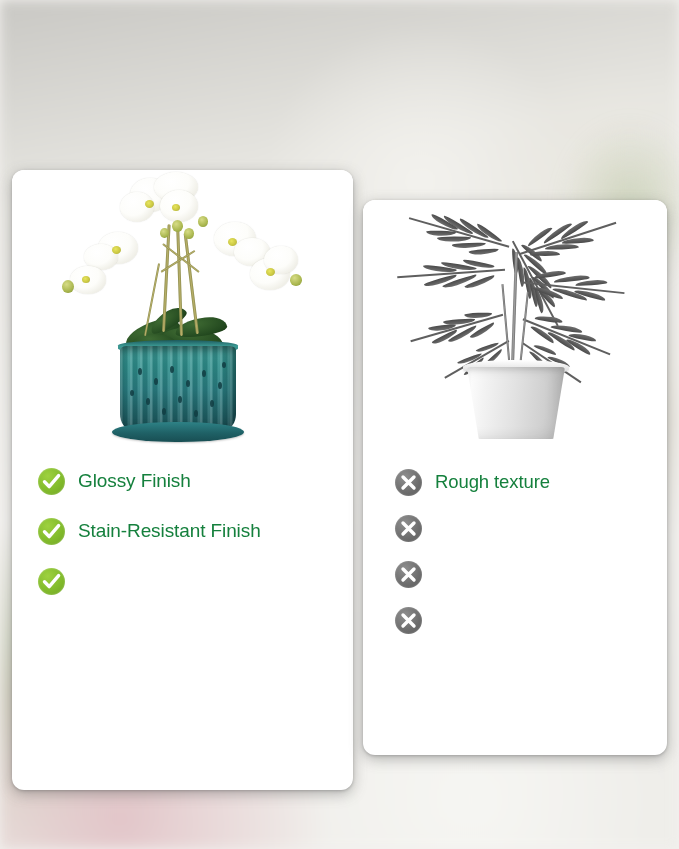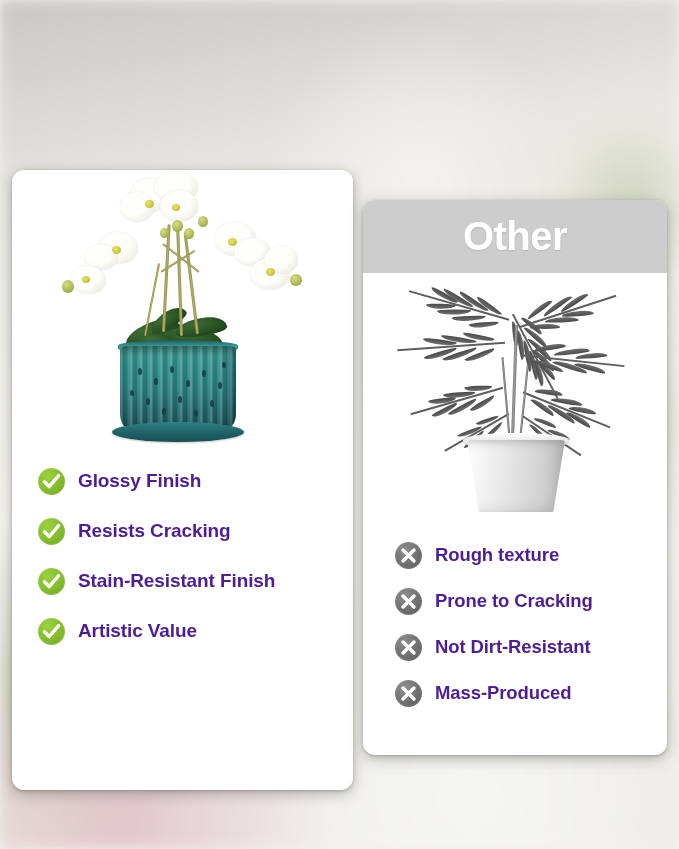--- a/index.html
+++ b/index.html
@@ -217,22 +217,22 @@
     box-shadow:inset 0 0 2px rgba(255,255,255,.45);
   }
   .icon-cross{
     background:radial-gradient(circle at 36% 30%, #8f8f8f 0%, #6f6f6f 55%, #5a5a5a 100%);
     box-shadow:inset 0 0 2px rgba(255,255,255,.35);
   }
   .icon-badge svg{ position:absolute; left:0; top:0; }
 
   .feature-text{
     font-size:19px;
-    color:#4c1d95;
-    font-weight:bold;
+    color:#15803d;
+    font-weight:normal;
     letter-spacing:-0.1px;
     white-space:nowrap;
   }
   #card-other .feature-text{ font-size:18.5px; }
 </style>
 </head>
 <body>
 
 <div id="page">
 
@@ -316,55 +316,43 @@
 
       <div class="feature-row">
         <span class="icon-badge icon-check">
           <svg width="27" height="27" viewBox="0 0 27 27" aria-hidden="true">
             <path d="M6.5 13.8 L11.2 18.6 L20.6 7.6" fill="none" stroke="#ffffff" stroke-width="3.4" stroke-linecap="round" stroke-linejoin="round"></path>
           </svg>
         </span>
         <span class="feature-text">Glossy Finish</span>
       </div>
 
+
       <div class="feature-row">
         <span class="icon-badge icon-check">
           <svg width="27" height="27" viewBox="0 0 27 27" aria-hidden="true">
             <path d="M6.5 13.8 L11.2 18.6 L20.6 7.6" fill="none" stroke="#ffffff" stroke-width="3.4" stroke-linecap="round" stroke-linejoin="round"></path>
           </svg>
         </span>
-        <span class="feature-text">Resists Cracking</span>
+        <span class="feature-text">Stain-Resistant Finish</span>
       </div>
 
       <div class="feature-row">
         <span class="icon-badge icon-check">
           <svg width="27" height="27" viewBox="0 0 27 27" aria-hidden="true">
             <path d="M6.5 13.8 L11.2 18.6 L20.6 7.6" fill="none" stroke="#ffffff" stroke-width="3.4" stroke-linecap="round" stroke-linejoin="round"></path>
           </svg>
         </span>
-        <span class="feature-text">Stain-Resistant Finish</span>
-      </div>
-
-      <div class="feature-row">
-        <span class="icon-badge icon-check">
-          <svg width="27" height="27" viewBox="0 0 27 27" aria-hidden="true">
-            <path d="M6.5 13.8 L11.2 18.6 L20.6 7.6" fill="none" stroke="#ffffff" stroke-width="3.4" stroke-linecap="round" stroke-linejoin="round"></path>
-          </svg>
-        </span>
-        <span class="feature-text">Artistic Value</span>
       </div>
 
     </div>
   </div>
 
   <div class="card" id="card-other">
 
-    <div class="card-head">
-      <span class="card-head-label">Other</span>
-    </div>
 
     <div class="img-area" id="img-other">
       <div class="palm">
 
         <div class="frond" style="left:150px; top:28px; width:96px; height:26px; transform:rotate(62deg);">
           <div class="rachis"></div>
           <div class="pinna" style="left:6px;  top:-1px; width:26px; height:5px; transform:rotate(-22deg);"></div>
           <div class="pinna" style="left:16px; top:1px;  width:30px; height:5px; transform:rotate(-20deg);"></div>
           <div class="pinna" style="left:28px; top:3px;  width:32px; height:5px; transform:rotate(-18deg);"></div>
           <div class="pinna" style="left:40px; top:5px;  width:30px; height:5px; transform:rotate(-16deg);"></div>
@@ -473,37 +461,34 @@
         </span>
         <span class="feature-text">Rough texture</span>
       </div>
 
       <div class="feature-row">
         <span class="icon-badge icon-cross">
           <svg width="27" height="27" viewBox="0 0 27 27" aria-hidden="true">
             <path d="M8 8 L19 19 M19 8 L8 19" fill="none" stroke="#ffffff" stroke-width="3.4" stroke-linecap="round"></path>
           </svg>
         </span>
-        <span class="feature-text">Prone to Cracking</span>
       </div>
 
       <div class="feature-row">
         <span class="icon-badge icon-cross">
           <svg width="27" height="27" viewBox="0 0 27 27" aria-hidden="true">
             <path d="M8 8 L19 19 M19 8 L8 19" fill="none" stroke="#ffffff" stroke-width="3.4" stroke-linecap="round"></path>
           </svg>
         </span>
-        <span class="feature-text">Not Dirt-Resistant</span>
       </div>
 
       <div class="feature-row">
         <span class="icon-badge icon-cross">
           <svg width="27" height="27" viewBox="0 0 27 27" aria-hidden="true">
             <path d="M8 8 L19 19 M19 8 L8 19" fill="none" stroke="#ffffff" stroke-width="3.4" stroke-linecap="round"></path>
           </svg>
         </span>
-        <span class="feature-text">Mass-Produced</span>
       </div>
 
     </div>
   </div>
 
 </div>
 
 </body></html>

